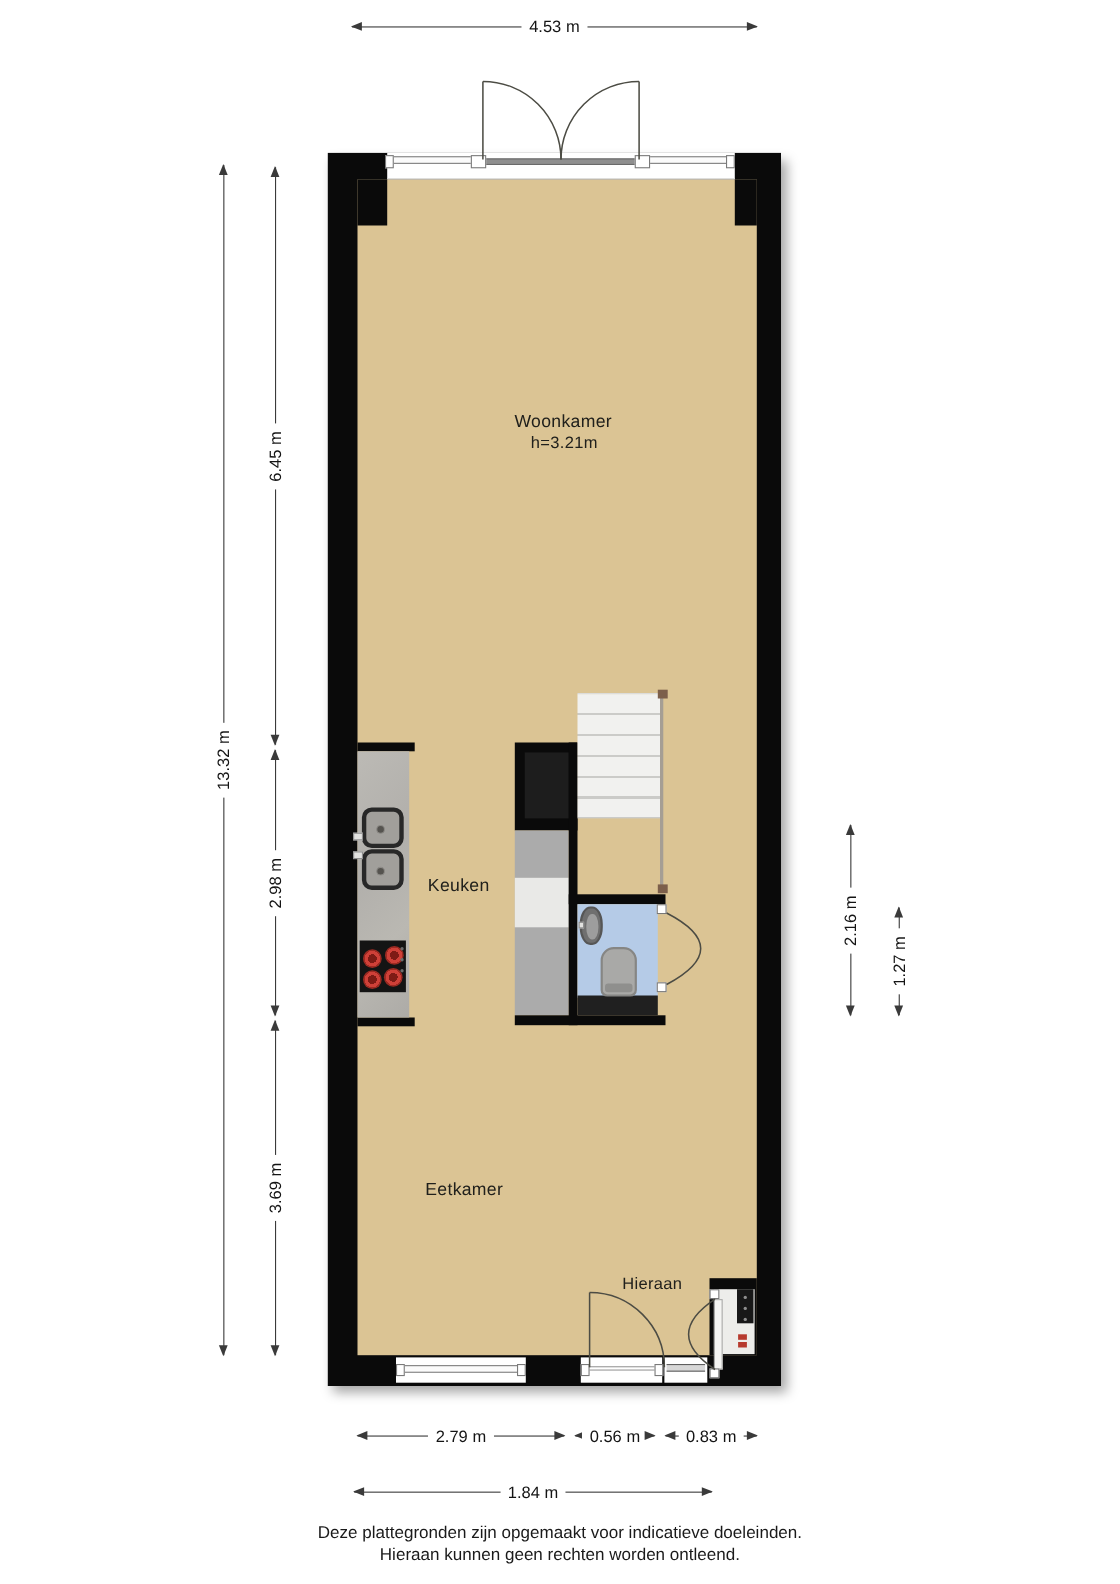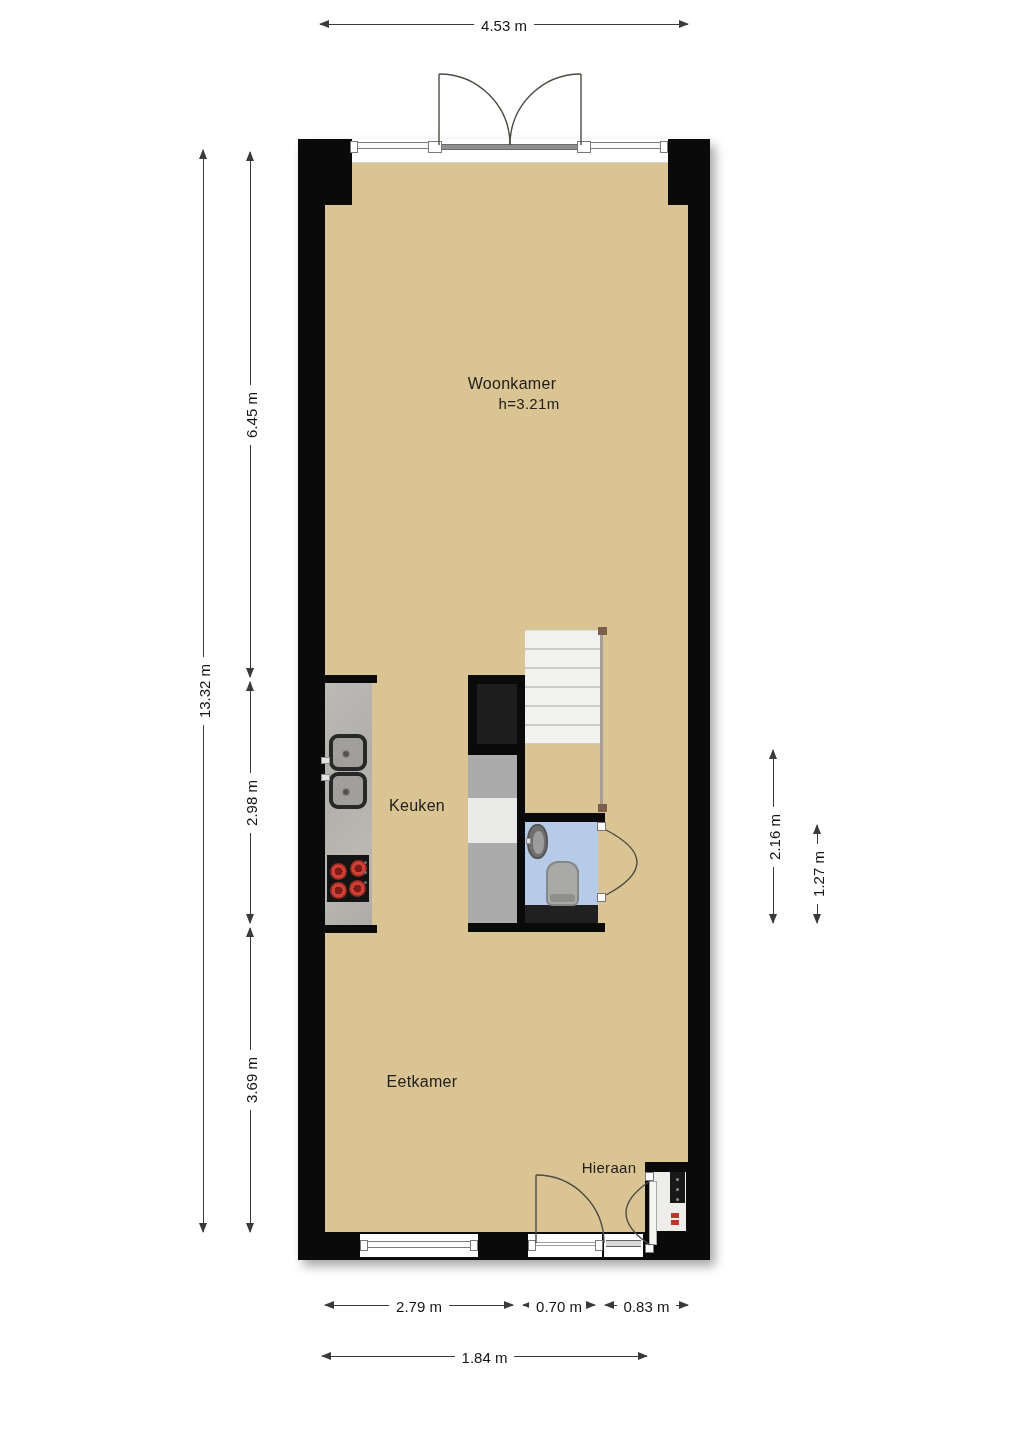--- a/index.html
+++ b/index.html
@@ -68,21 +68,21 @@
   .meter-box { position:absolute; background:#ededea; }
   .meter-panel { position:absolute; background:#181818; }
   .meter-dot { position:absolute; width:3px; height:3px; border-radius:50%; background:#8f8f8f; }
   .meter-red { position:absolute; background:#b63a2e; }
   .leaf { position:absolute; background:#f4f4f2; border:1px solid #a8a8a6; }
 
   .room-label {
     position:absolute; transform: translate(-50%,-50%);
     font-size:16px; color:#20201c; white-space:nowrap; letter-spacing:0.3px;
   }
-  .room-sub { font-size:15px;margin-left:16px; }
+  .room-sub { font-size:15px; }
 
   .dim { position:absolute; }
   .dim-h { height:0; border-top:1px solid #3a3a3a; }
   .dim-v { width:0;  border-left:1px solid #3a3a3a; }
   .dim-label {
     position:absolute; white-space:nowrap;
     font-size:15px; color:#141414; background:#fff; padding:0 7px; line-height:17px;
   }
   .dim-h .dim-label { left:50%; top:0; transform: translate(-50%,-50%); text-align: right; }
   .dim-v .dim-label { left:0; top:50%; transform: translate(-50%,-50%) rotate(-90deg); }
@@ -256,30 +256,34 @@
   </div>
 
   <div class="dim dim-h" style="left:325px; top:1305px; width:188px;">
     <span class="ah ah-left"></span>
     <span class="dim-label">2.79 m</span>
     <span class="ah ah-right"></span>
   </div>
 
   <div class="dim dim-h" style="left:523px; top:1305px; width:72px;">
     <span class="ah ah-left"></span>
-    <span class="dim-label">0.70 m</span>
+    <span class="dim-label">0.56 m</span>
     <span class="ah ah-right"></span>
   </div>
 
   <div class="dim dim-h" style="left:605px; top:1305px; width:83px;">
     <span class="ah ah-left"></span>
     <span class="dim-label">0.83 m</span>
     <span class="ah ah-right"></span>
   </div>
 
   <div class="dim dim-h" style="left:322px; top:1356px; width:325px;">
     <span class="ah ah-left"></span>
     <span class="dim-label">1.84 m</span>
     <span class="ah ah-right"></span>
   </div>
 
+  <div class="footer">
+    <div>Deze plattegronden zijn opgemaakt voor indicatieve doeleinden.</div>
+    <div>Hieraan kunnen geen rechten worden ontleend.</div>
+  </div>
 
 </div>
 
 </body></html>

